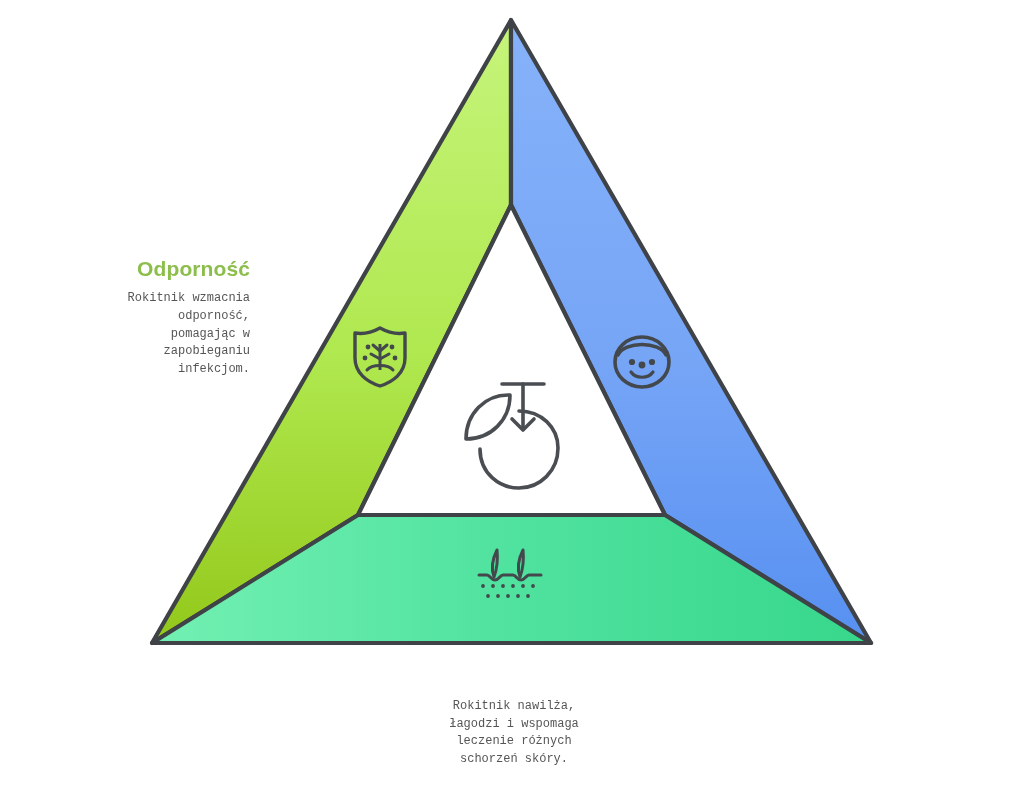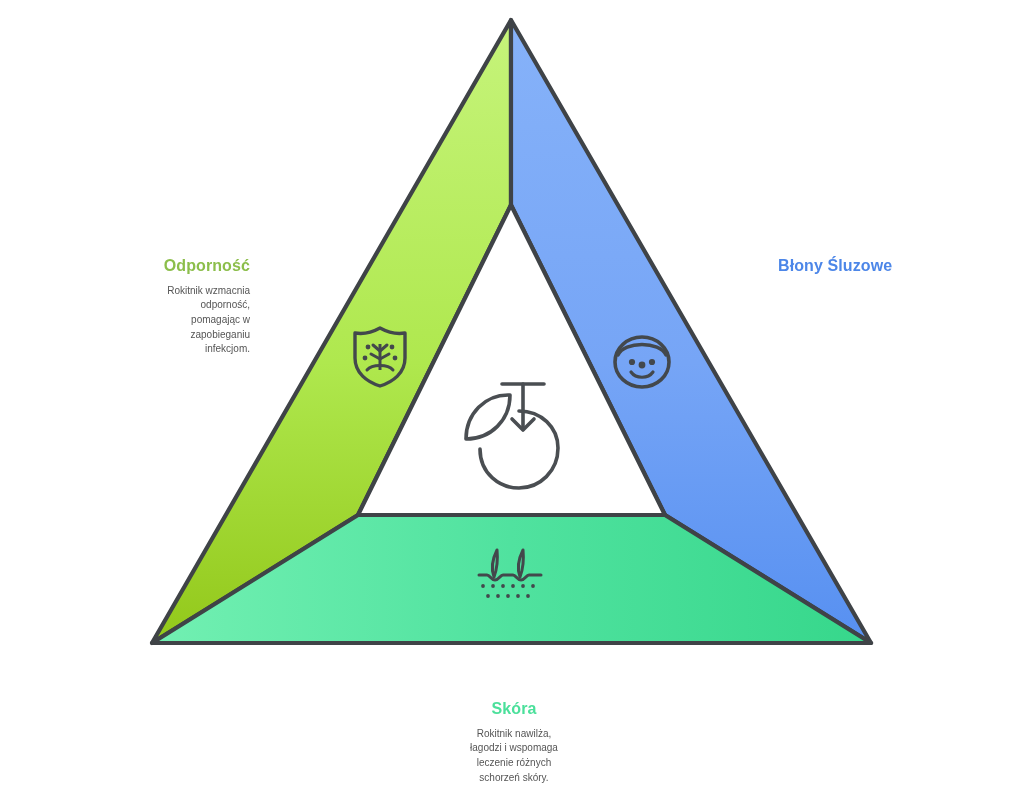--- a/index.html
+++ b/index.html
@@ -30,32 +30,33 @@
     width: 1024px;
     height: 808px;
   }
 
   
   .callout {
     position: absolute;
     box-sizing: border-box;
   }
   .callout-title {
-    font-size: 16px;
+    font-size: 21px;
     font-weight: bold;
     line-height: 1.35;
     margin: 0 0 7px 0;
     letter-spacing: 0.1px;
   }
   .callout-body {
-    font-size: 10px;
+    font-size: 12px;
     line-height: 1.47;
     color: #555555;
     margin: 0;
     white-space: pre-line;
+    font-family: Liberation Mono, monospace;
   }
 
   #callout-immunity {
     left: 78px;
     top: 255px;
     width: 172px;
     text-align: right;
   }
   #callout-immunity .callout-title { color: #8CBE4B; }
 
@@ -175,24 +176,22 @@
   <div class="callout" id="callout-immunity">
     <div class="callout-title">Odporność</div>
     <div class="callout-body">Rokitnik wzmacnia
 odporność,
 pomagając w
 zapobieganiu
 infekcjom.</div>
   </div>
 
   <div class="callout" id="callout-mucous">
-    <div class="callout-title">Błony Śluzowe</div>
   </div>
 
   <div class="callout" id="callout-skin">
-    <div class="callout-title">Skóra</div>
     <div class="callout-body">Rokitnik nawilża,
 łagodzi i wspomaga
 leczenie różnych
 schorzeń skóry.</div>
   </div>
 
 </div>
 
 </body></html>

